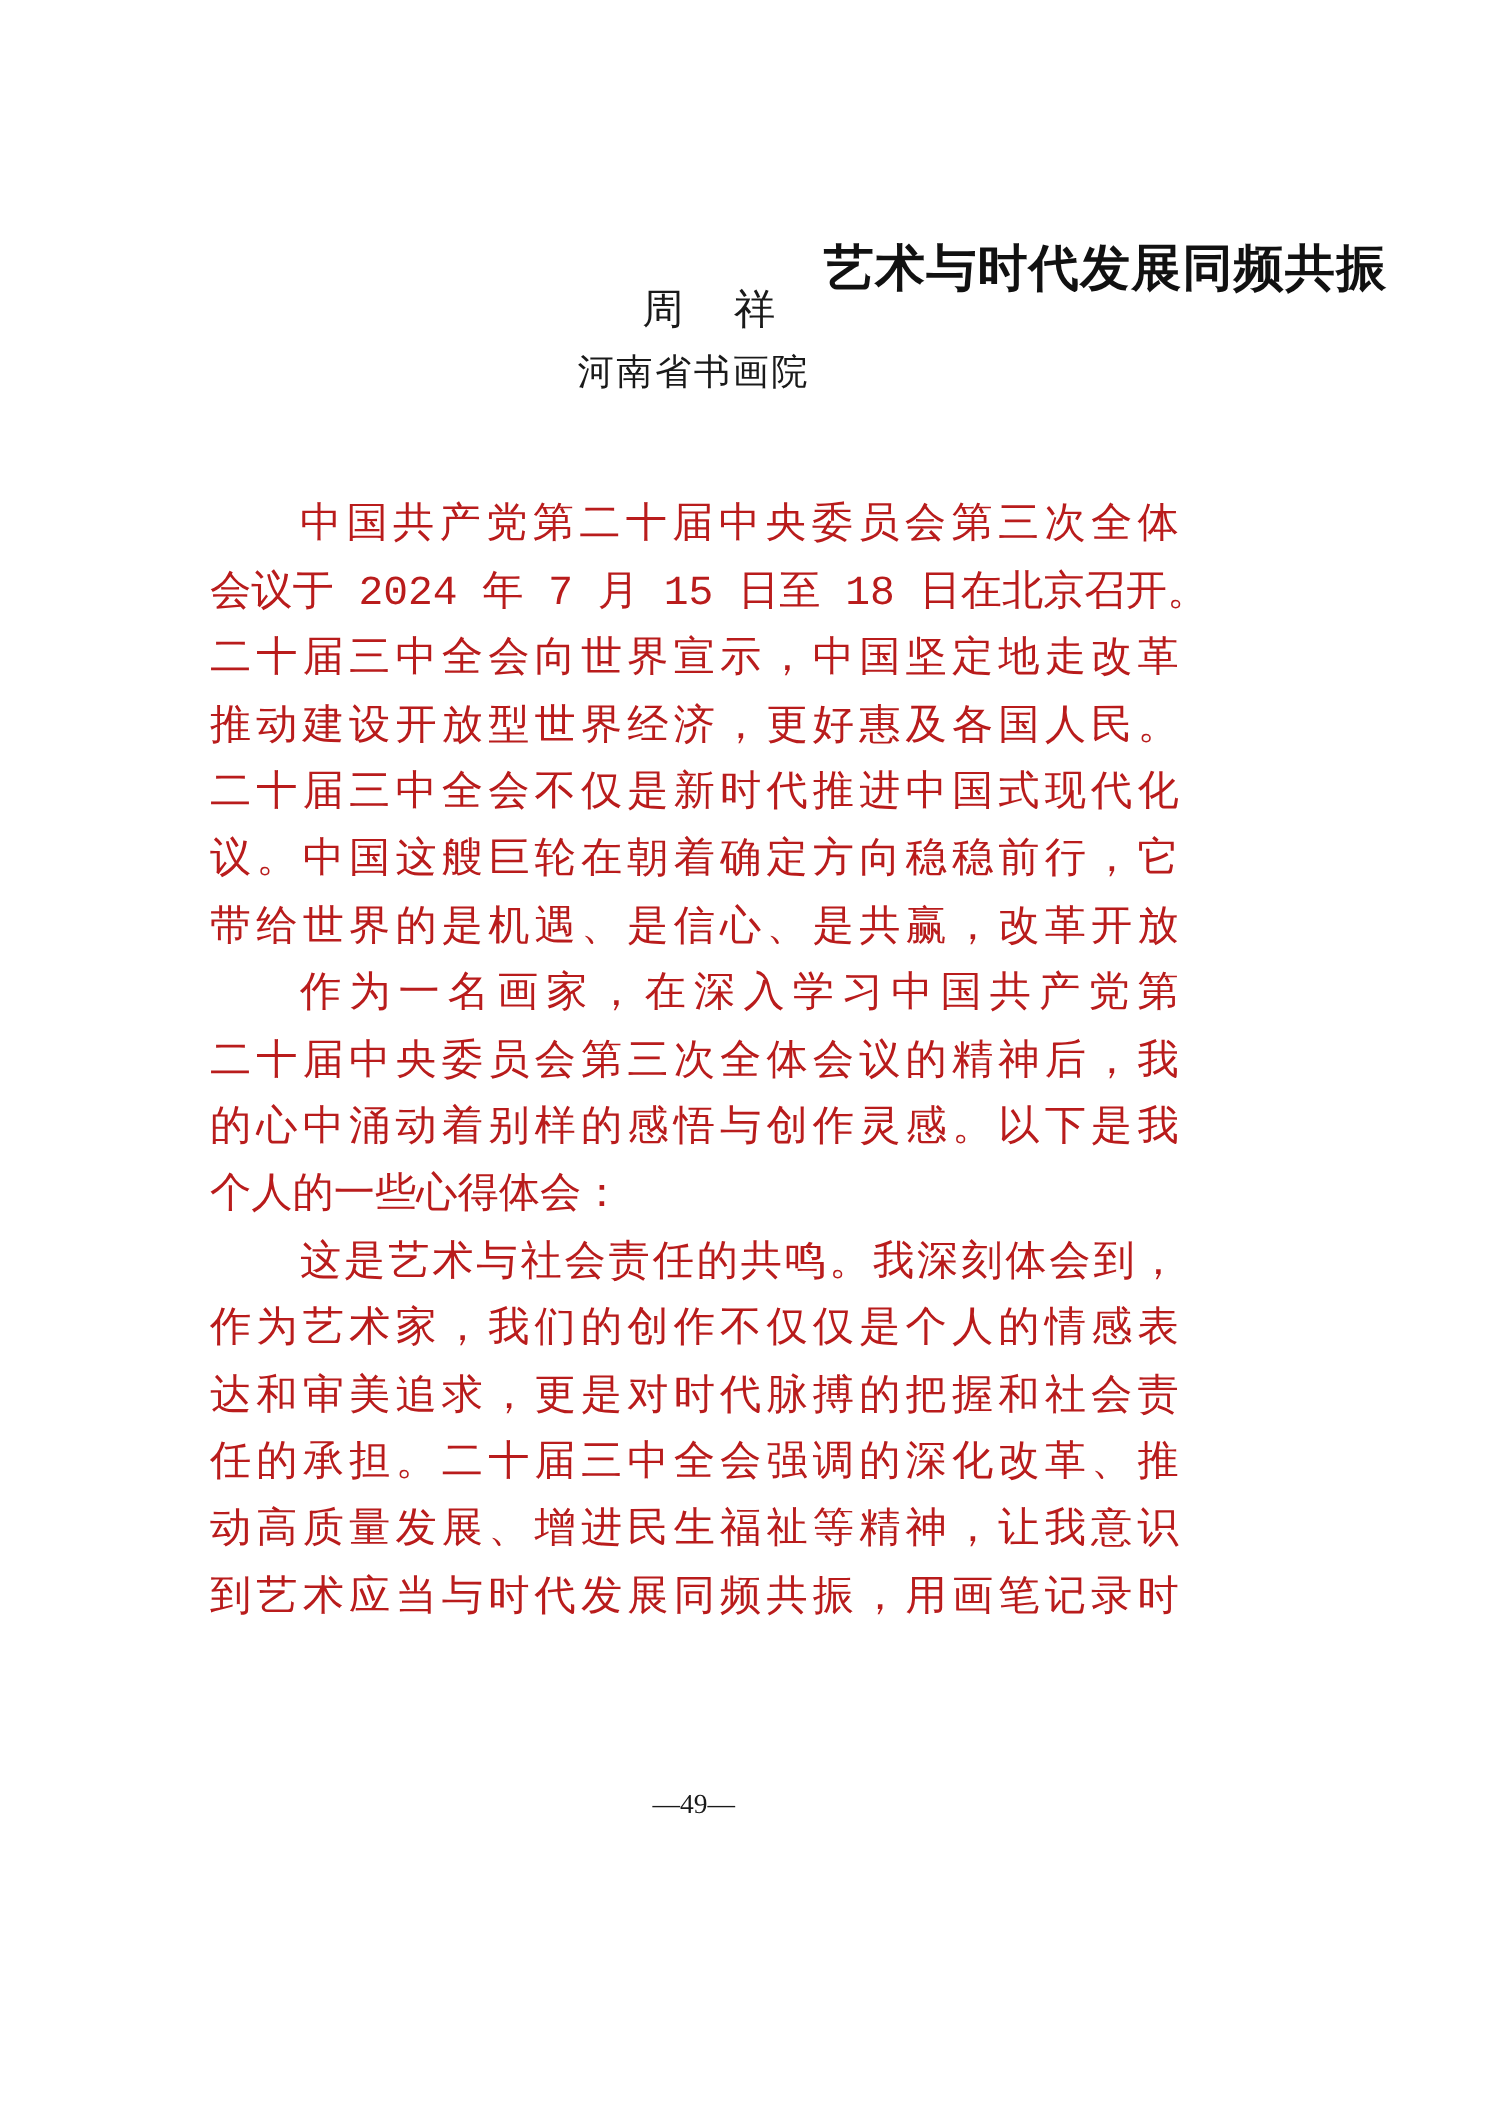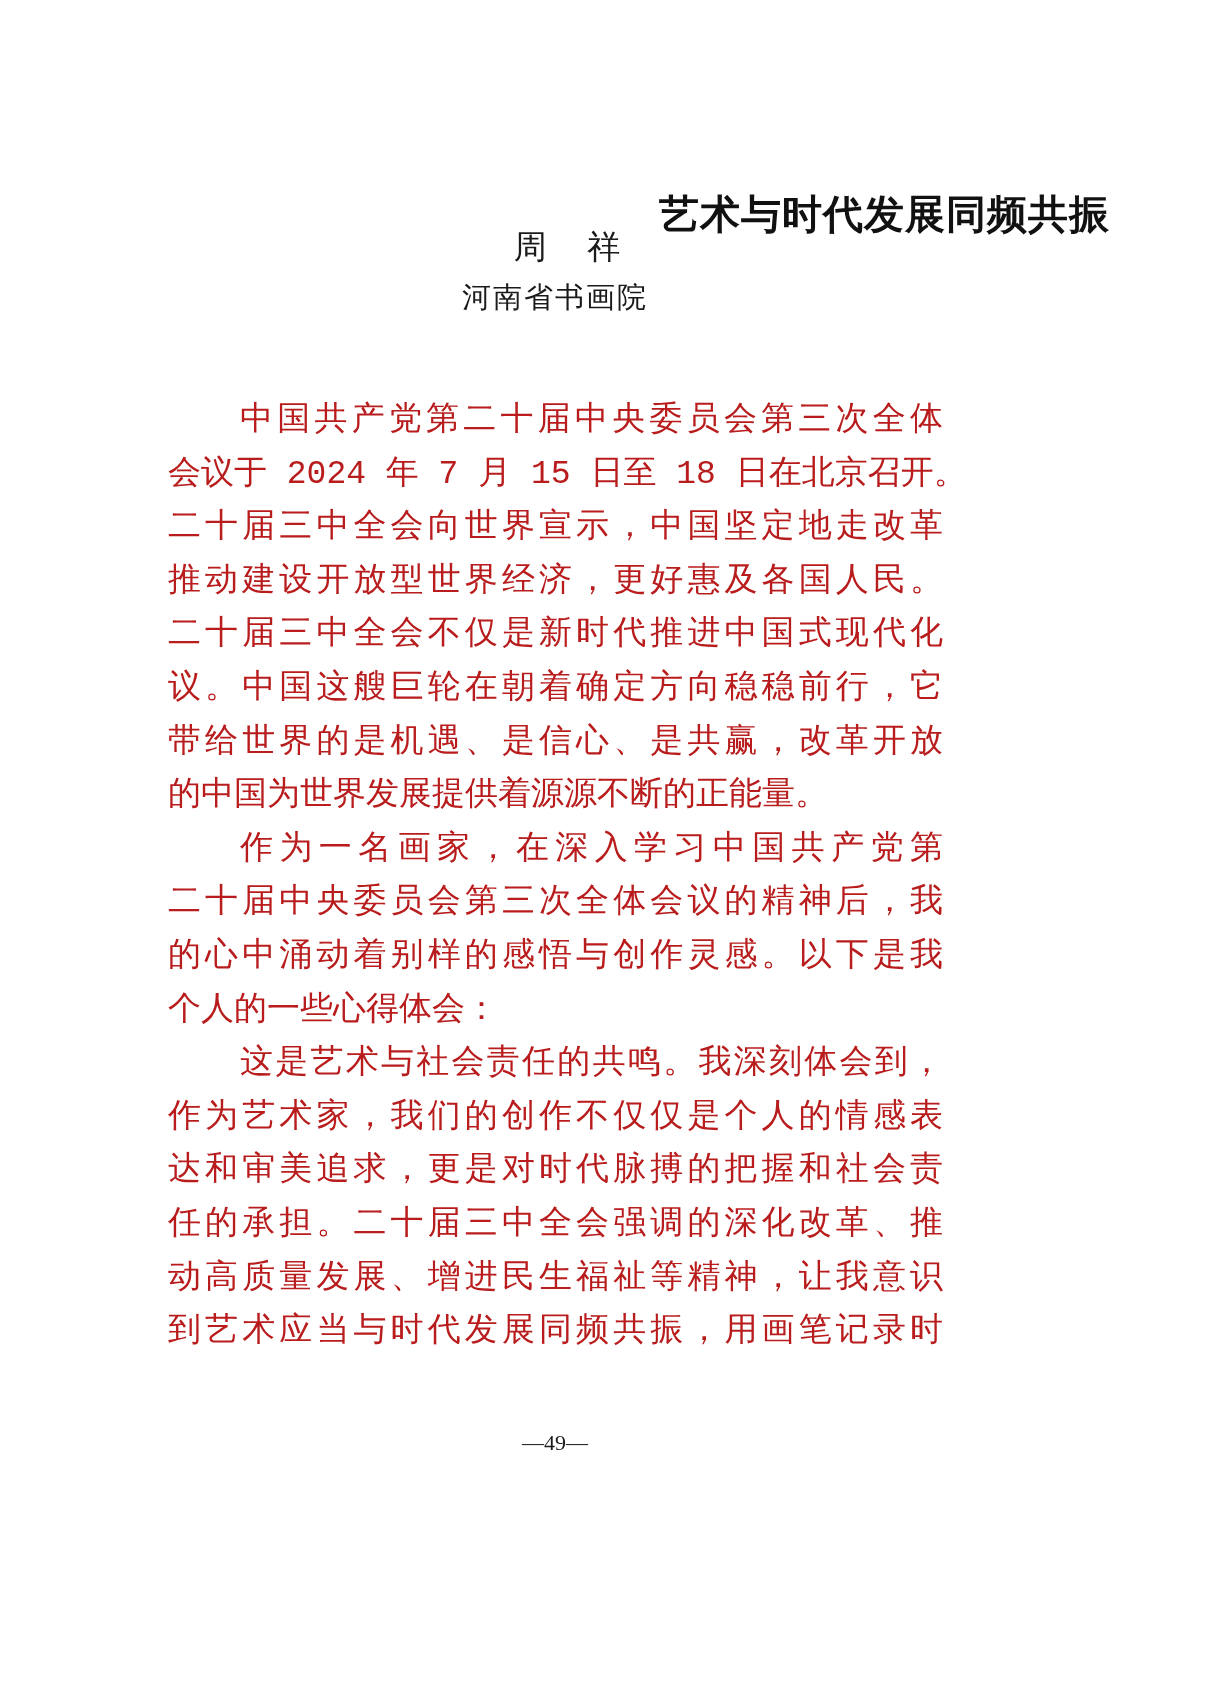--- a/index.html
+++ b/index.html
@@ -42,21 +42,20 @@
   <div class="affiliation">河南省书画院</div>
 
   <div class="body" id="body-container">
       <div class="line indent">中国共产党第二十届中央委员会第三次全体</div>
       <div class="line">会议于 2024 年 7 月 15 日至 18 日在北京召开。</div>
       <div class="line">二十届三中全会向世界宣示，中国坚定地走改革</div>
       <div class="line">推动建设开放型世界经济，更好惠及各国人民。</div>
       <div class="line">二十届三中全会不仅是新时代推进中国式现代化</div>
       <div class="line">议。中国这艘巨轮在朝着确定方向稳稳前行，它</div>
       <div class="line">带给世界的是机遇、是信心、是共赢，改革开放</div>
-      <div class="line last">的中国为世界发展提供着源源不断的正能量。</div>
       <div class="line indent">作为一名画家，在深入学习中国共产党第</div>
       <div class="line">二十届中央委员会第三次全体会议的精神后，我</div>
       <div class="line">的心中涌动着别样的感悟与创作灵感。以下是我</div>
       <div class="line last">个人的一些心得体会：</div>
       <div class="line indent">这是艺术与社会责任的共鸣。我深刻体会到，</div>
       <div class="line">作为艺术家，我们的创作不仅仅是个人的情感表</div>
       <div class="line">达和审美追求，更是对时代脉搏的把握和社会责</div>
       <div class="line">任的承担。二十届三中全会强调的深化改革、推</div>
       <div class="line">动高质量发展、增进民生福祉等精神，让我意识</div>
       <div class="line">到艺术应当与时代发展同频共振，用画笔记录时</div>

